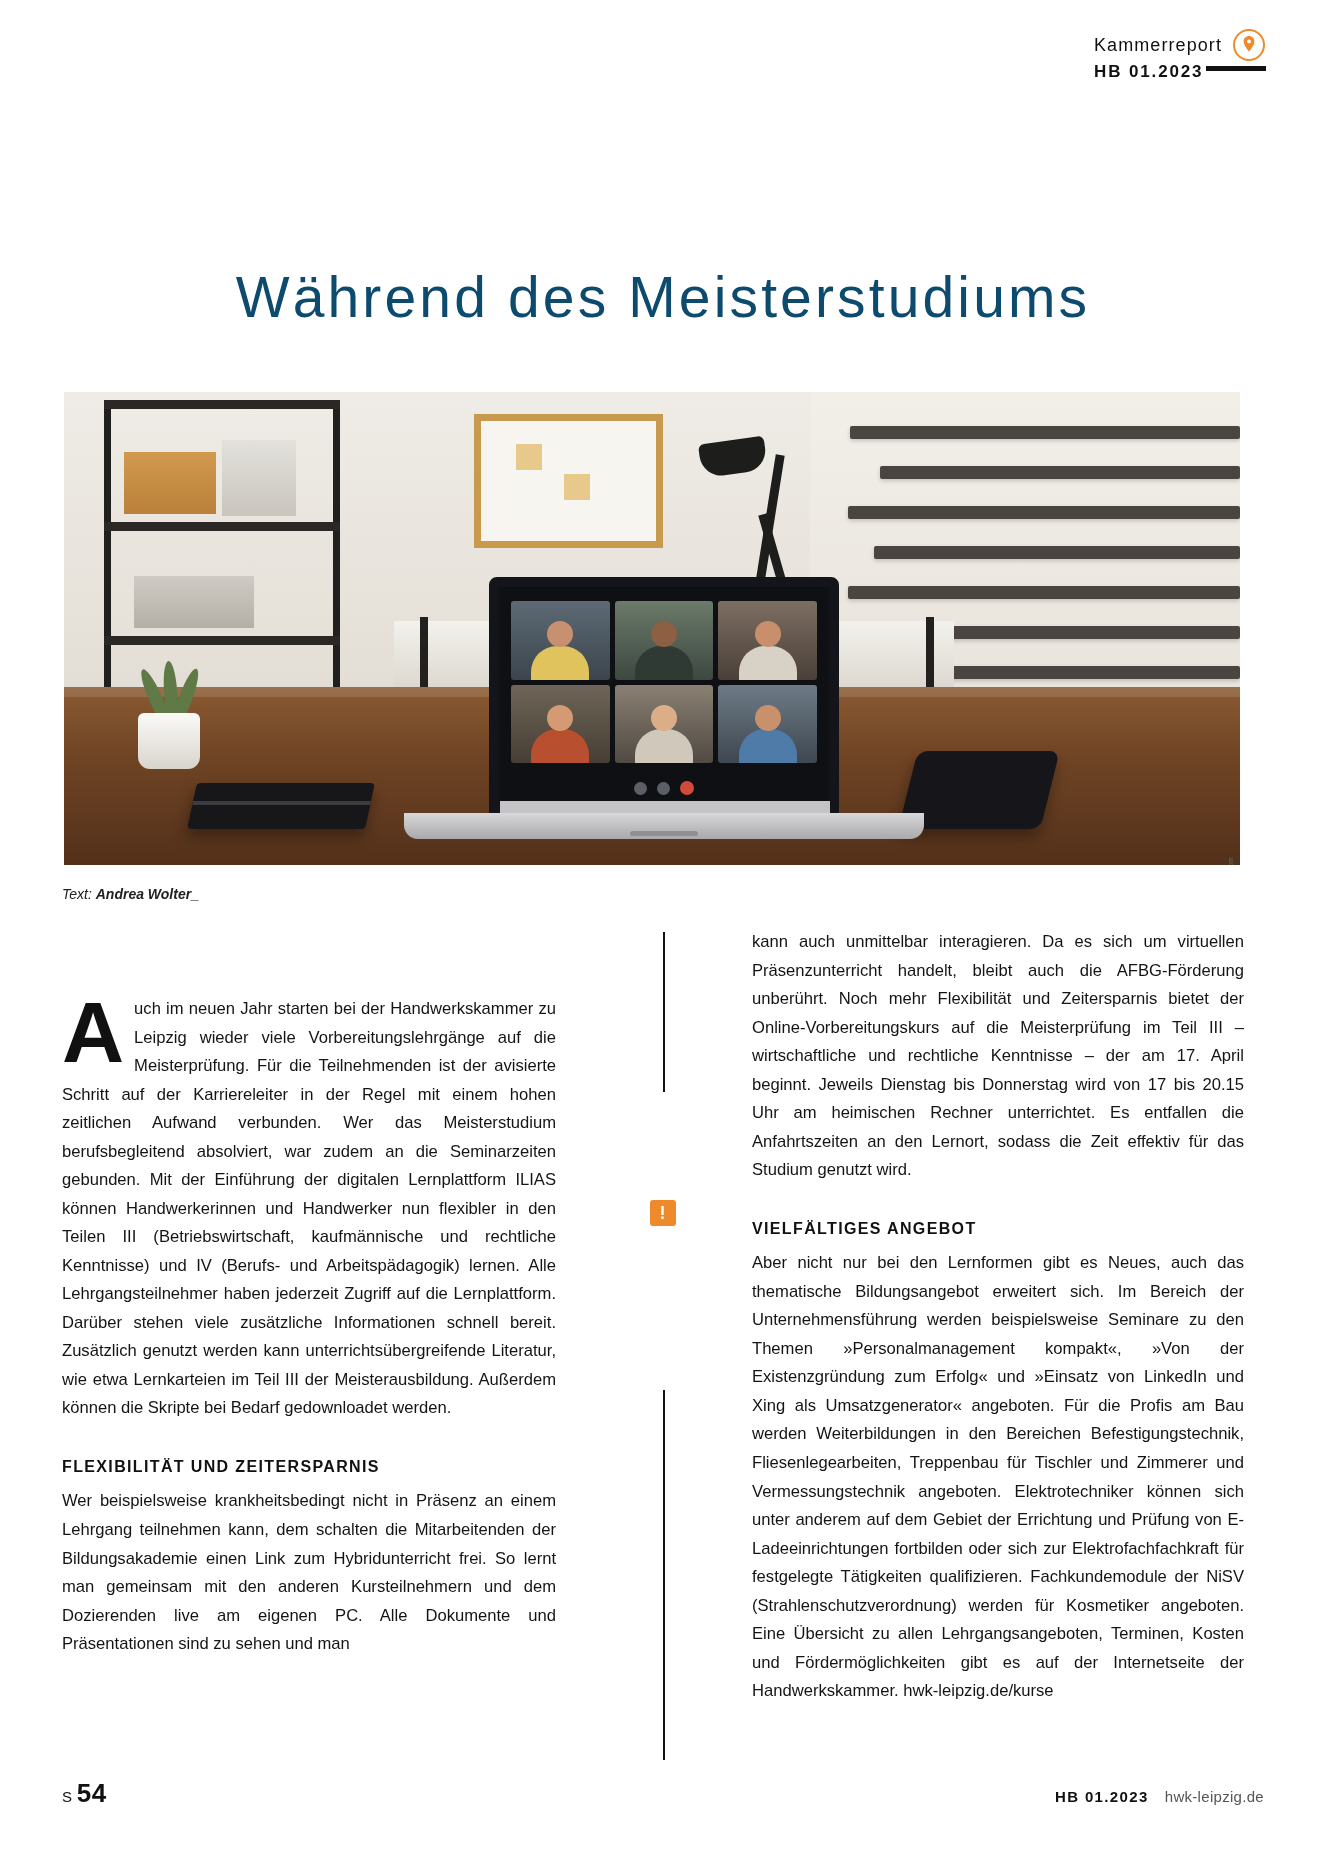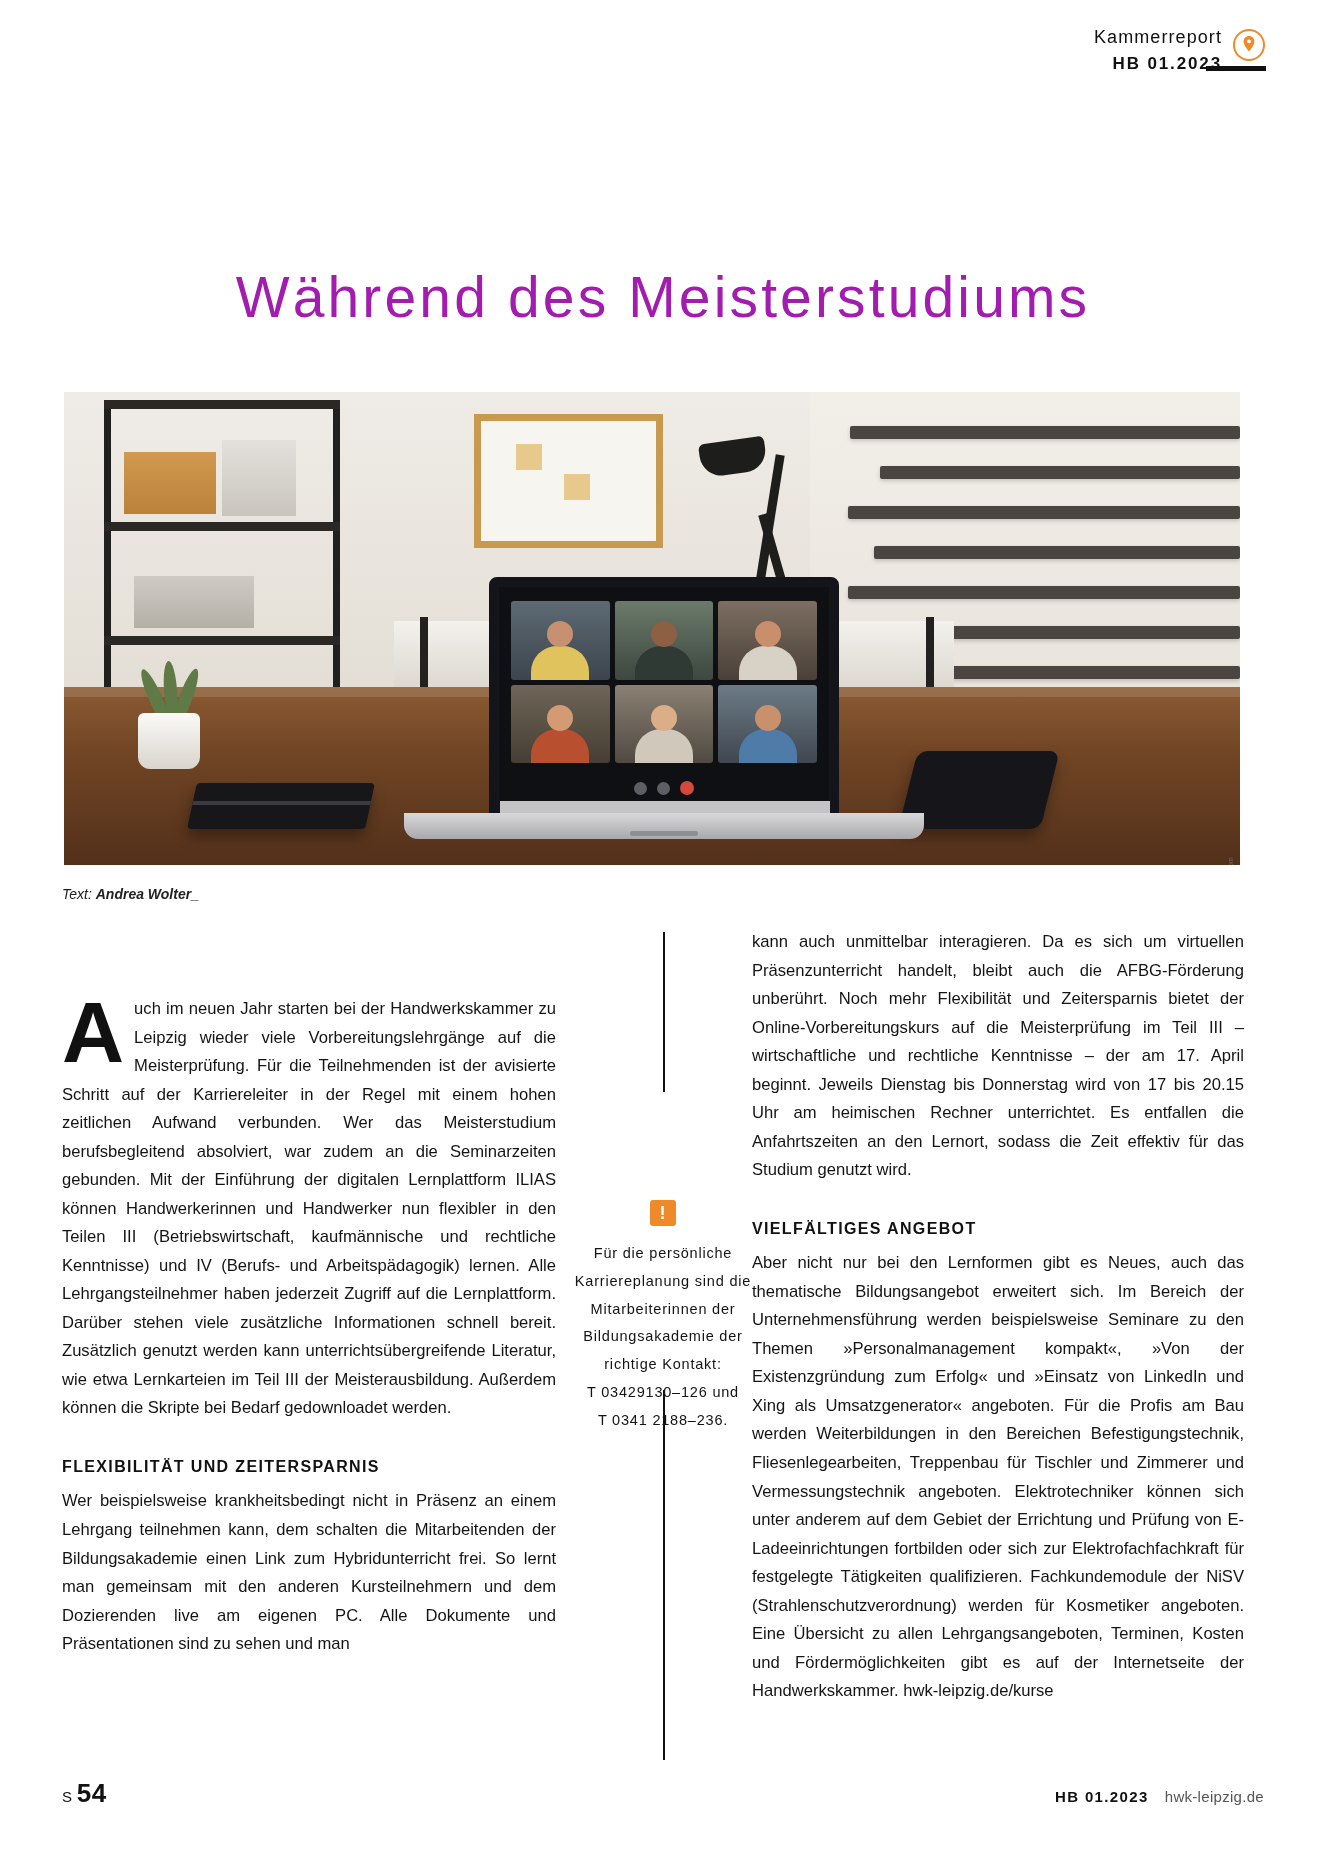--- a/index.html
+++ b/index.html
@@ -19,22 +19,23 @@
   
   .page-header {
     position: absolute;
     top: 26px;
     right: 60px;
     display: flex;
     align-items: flex-start;
     gap: 10px;
   }
   .header-text {
-    text-align: right;
+    text-align: left;
     line-height: 1.25;
+    margin-top: 8px;
   }
   .header-kammerreport {
     font-size: 18px;
     letter-spacing: 0.06em;
     color: #111;
   }
   .header-issue {
     font-size: 17px;
     font-weight: bold;
     letter-spacing: 0.11em;
@@ -59,21 +60,21 @@
   .article-title {
     position: absolute;
     top: 228px;
     left: 60px;
     width: 1206px;
     text-align: center;
     font-size: 57px;
     line-height: 1.12;
     font-weight: 400;
     letter-spacing: 0.055em;
-    color: #a21caf;
+    color: #0c4a6e;
   }
   .article-title .line2 { display: block; }
 
   
   .hero {
     position: absolute;
     top: 392px;
     left: 64px;
     width: 1176px;
     height: 473px;
@@ -435,23 +436,20 @@
 <div class="divider bottom"></div>
 
 <div class="col-left">
   <p><span class="dropcap">A</span><span>uch im neuen Jahr starten bei der Handwerkskammer zu Leipzig wieder viele Vorbereitungslehrgänge auf die Meisterprüfung. Für die Teilnehmenden ist der avisierte Schritt auf der Karriereleiter in der Regel mit einem hohen zeitlichen Aufwand verbunden. Wer das Meisterstudium berufsbegleitend absolviert, war zudem an die Seminarzeiten gebunden. Mit der Einführung der digitalen Lernplattform ILIAS können Handwerkerinnen und Handwerker nun flexibler in den Teilen III (Betriebswirtschaft, kaufmännische und rechtliche Kenntnisse) und IV (Berufs- und Arbeitspädagogik) lernen. Alle Lehrgangsteilnehmer haben jederzeit Zugriff auf die Lernplattform. Darüber stehen viele zusätzliche Informationen schnell bereit. Zusätzlich genutzt werden kann unterrichtsübergreifende Literatur, wie etwa Lernkarteien im Teil III der Meisterausbildung. Außerdem können die Skripte bei Bedarf gedownloadet werden.</span></p>
   <div class="subhead">FLEXIBILITÄT UND ZEITERSPARNIS</div>
   <p>Wer beispielsweise krankheitsbedingt nicht in Präsenz an einem Lehrgang teilnehmen kann, dem schalten die Mitarbeitenden der Bildungsakademie einen Link zum Hybridunterricht frei. So lernt man gemeinsam mit den anderen Kursteilnehmern und dem Dozierenden live am eigenen PC. Alle Dokumente und Präsentationen sind zu sehen und man</p>
 </div>
 
 <div class="pullquote">
   <div class="excl">!</div>
-  <div style="white-space:pre-line">Für die persönliche Karriereplanung sind die Mitarbeiterinnen der Bildungsakademie der richtige Kontakt:
-T 03429130–126 und
-T 0341 2188–236.</div>
 </div>
 
 <div class="col-right">
   <p>kann auch unmittelbar interagieren. Da es sich um virtuellen Präsenzunterricht handelt, bleibt auch die AFBG-Förderung unberührt. Noch mehr Flexibilität und Zeitersparnis bietet der Online-Vorbereitungskurs auf die Meisterprüfung im Teil III – wirtschaftliche und rechtliche Kenntnisse – der am 17. April beginnt. Jeweils Dienstag bis Donnerstag wird von 17 bis 20.15 Uhr am heimischen Rechner unterrichtet. Es entfallen die Anfahrtszeiten an den Lernort, sodass die Zeit effektiv für das Studium genutzt wird.</p>
   <div class="subhead">VIELFÄLTIGES ANGEBOT</div>
   <p><span>Aber nicht nur bei den Lernformen gibt es Neues, auch das thematische Bildungsangebot erweitert sich. Im Bereich der Unternehmensführung werden beispielsweise Seminare zu den Themen »Personalmanagement kompakt«, »Von der Existenzgründung zum Erfolg« und »Einsatz von LinkedIn und Xing als Umsatzgenerator« angeboten. Für die Profis am Bau werden Weiterbildungen in den Bereichen Befestigungstechnik, Fliesenlegearbeiten, Treppenbau für Tischler und Zimmerer und Vermessungstechnik angeboten. Elektrotechniker können sich unter anderem auf dem Gebiet der Errichtung und Prüfung von E-Ladeeinrichtungen fortbilden oder sich zur Elektrofachfachkraft für festgelegte Tätigkeiten qualifizieren. Fachkundemodule der NiSV (Strahlenschutzverordnung) werden für Kosmetiker angeboten. Eine Übersicht zu allen Lehrgangsangeboten, Terminen, Kosten und Fördermöglichkeiten gibt es auf der Internetseite der Handwerkskammer.</span> <span class="url-bold">hwk-leipzig.de/kurse</span></p>
 </div>
 
 <div class="footer-left">
   <span>S</span>

